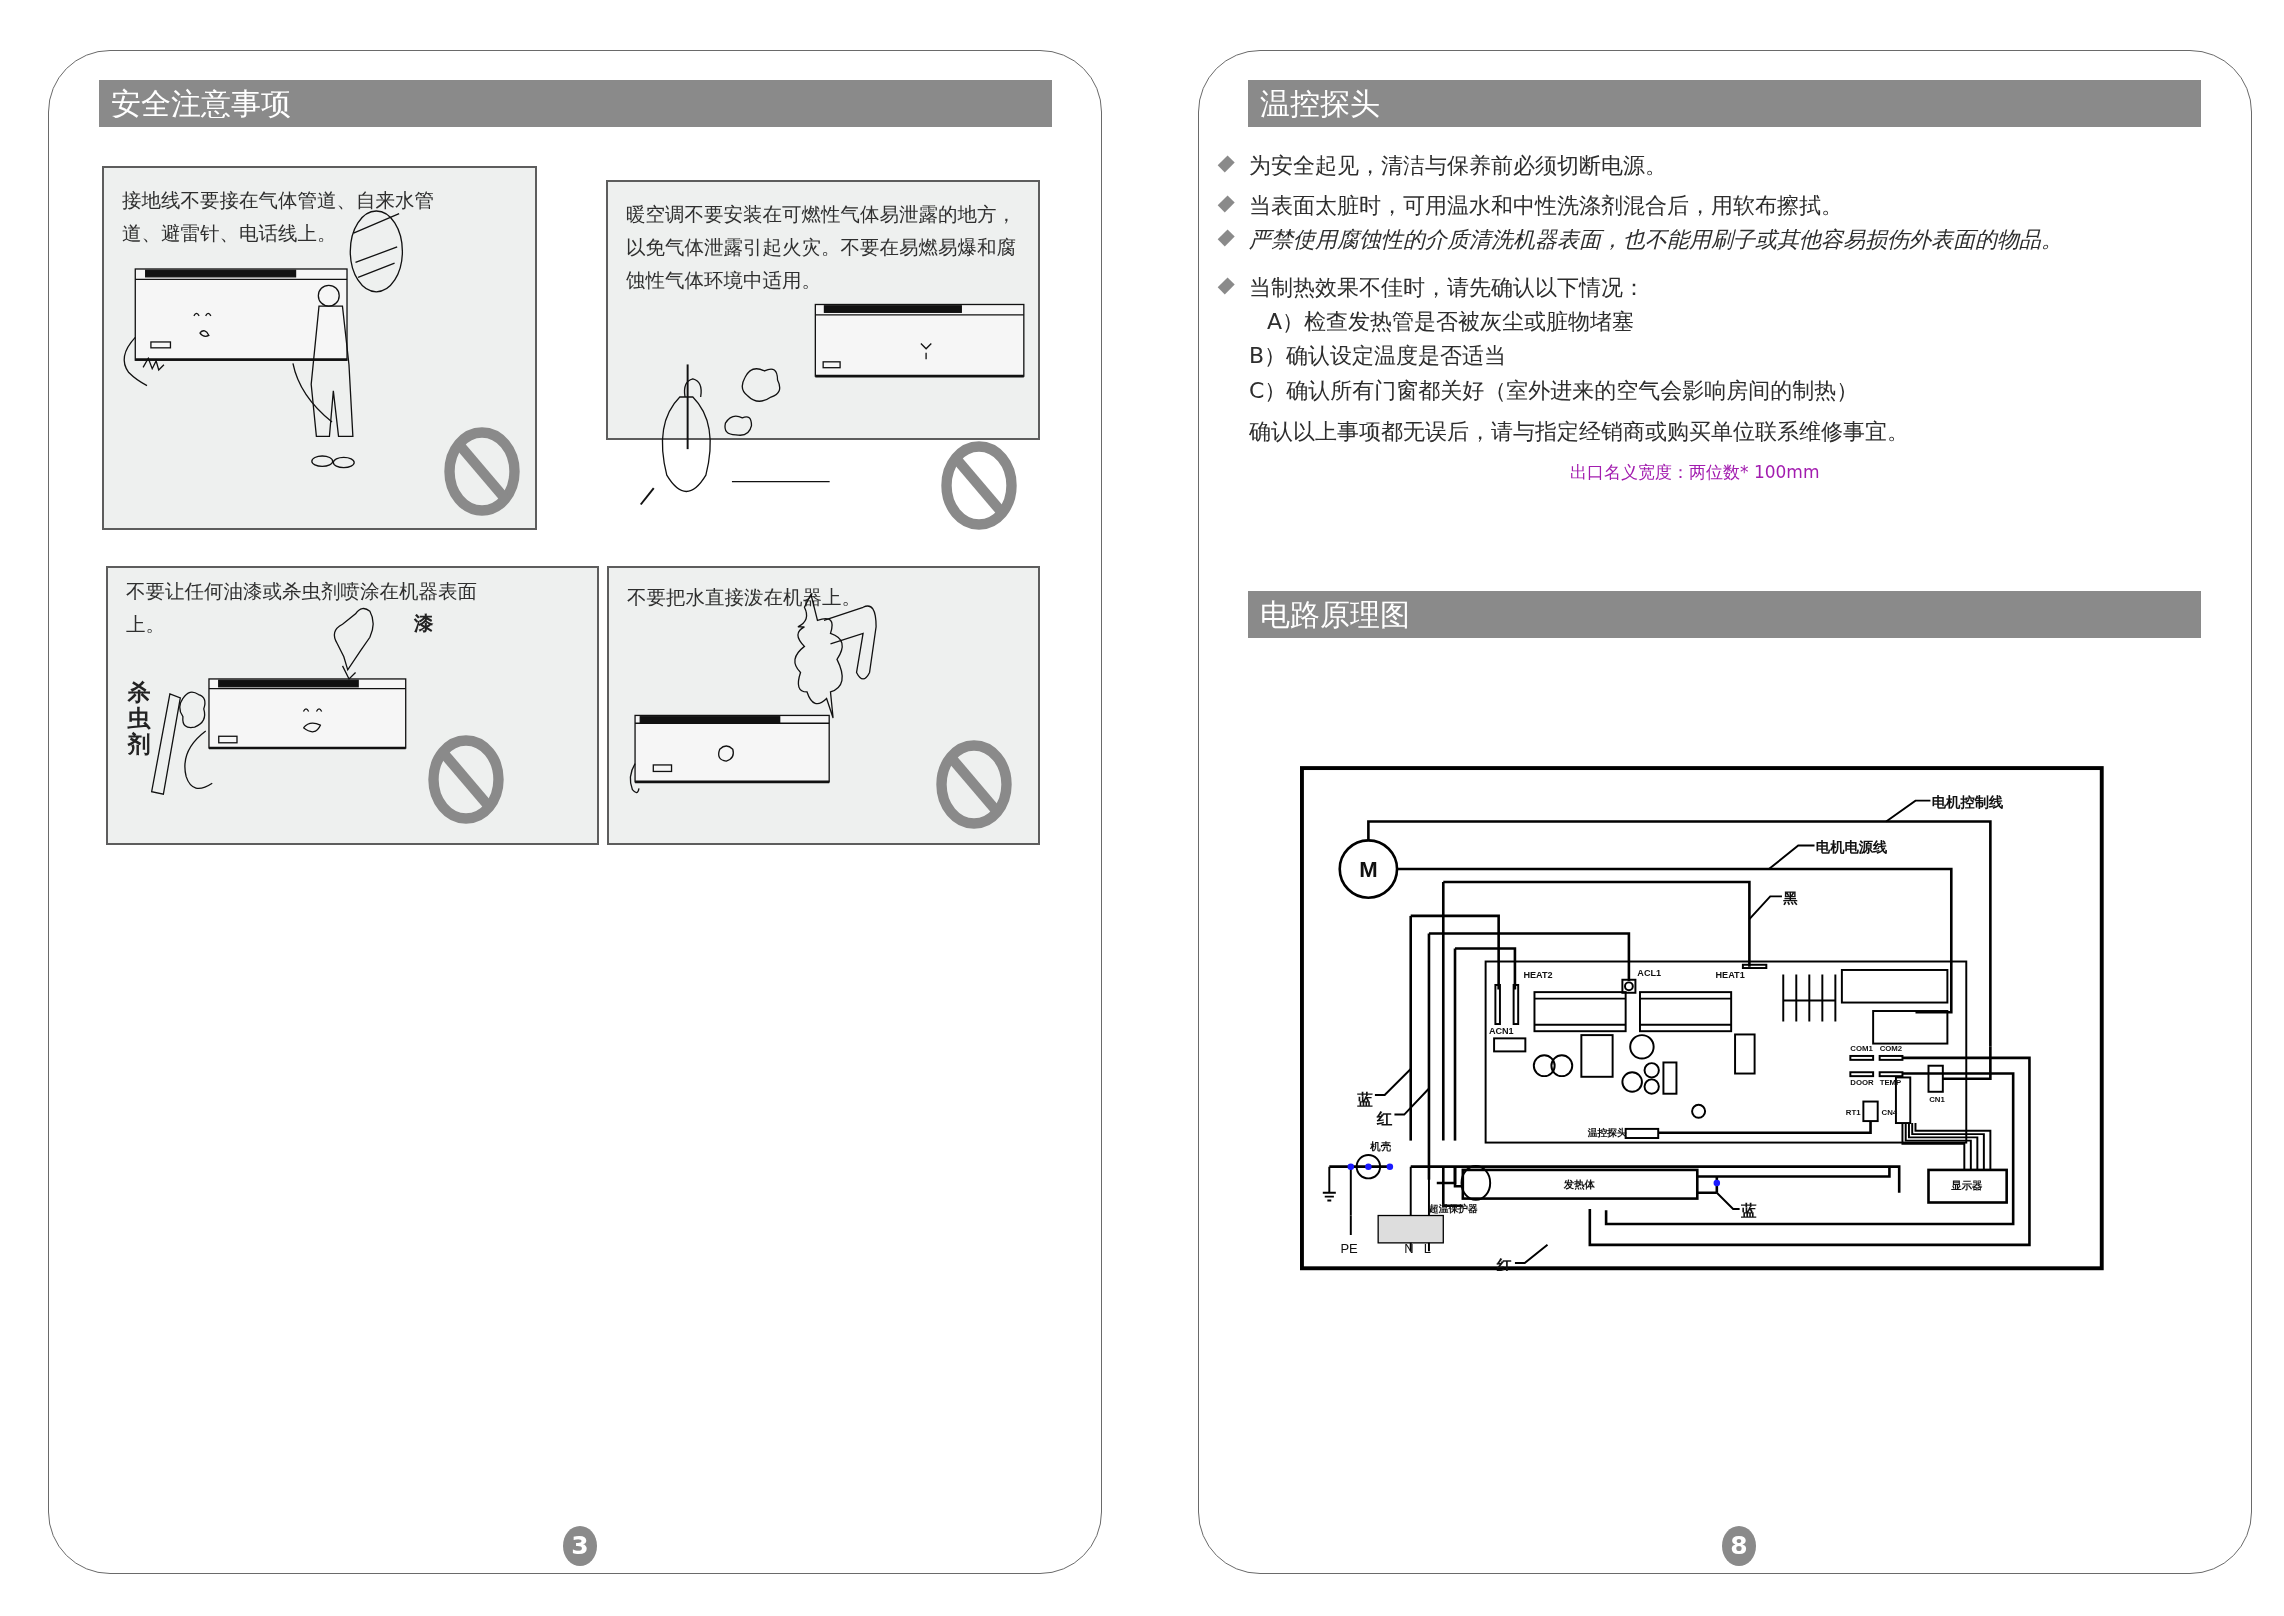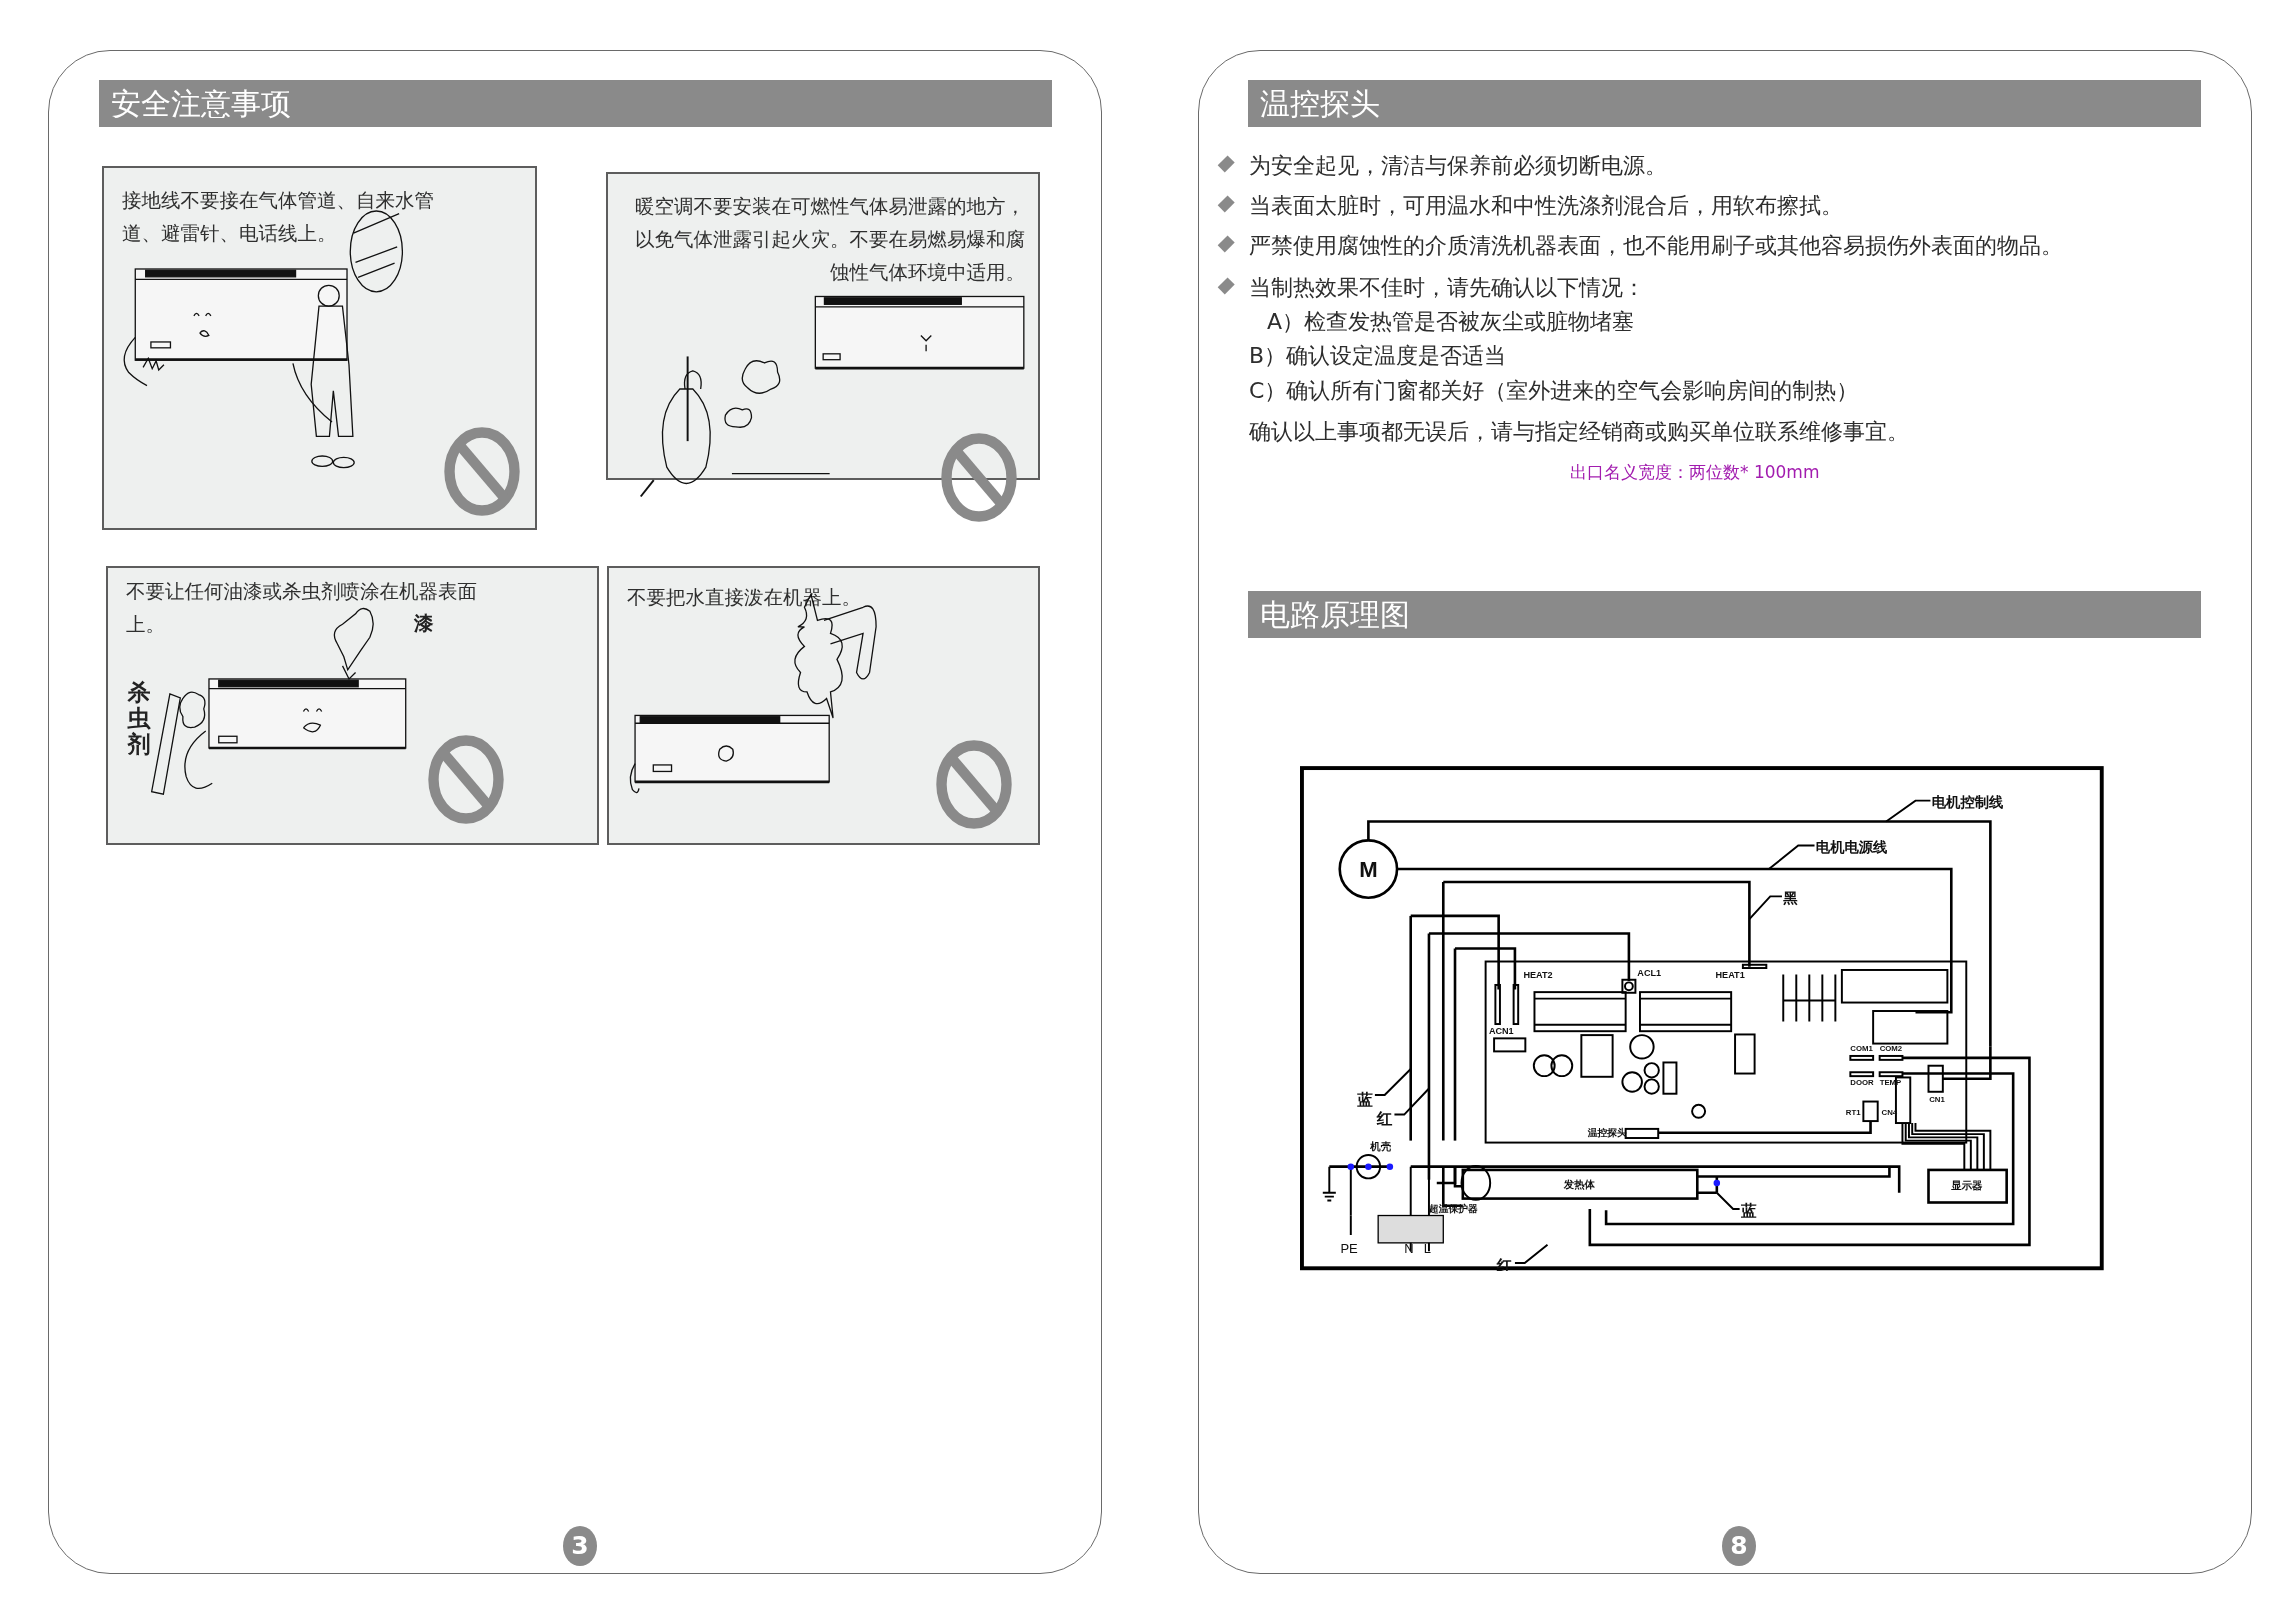--- a/index.html
+++ b/index.html
@@ -52,21 +52,21 @@
       <ellipse cx="335" cy="450" rx="16" ry="8"></ellipse>
         <ellipse cx="368" cy="452" rx="16" ry="8"></ellipse>
     </g>
   </svg>
   <svg class="nosign" style="left:339px;top:258px;" width="78" height="91" viewBox="0 0 120 140">
     <ellipse cx="60" cy="70" rx="50" ry="60" fill="none" stroke="#8a8a8a" stroke-width="16"></ellipse>
     <line x1="26" y1="30" x2="94" y2="110" stroke="#8a8a8a" stroke-width="16"></line>
   </svg>
 </div>
 
-<div class="panel" style="left:606px;top:172px;width:434px;height:308px;text-align:right;">
+<div class="panel" style="left:606px;top:180px;width:434px;height:260px;">
   <div class="ptext">暖空调不要安装在可燃性气体易泄露的地方，以免气体泄露引起火灾。不要在易燃易爆和腐蚀性气体环境中适用。</div>
   <svg width="429" height="359" viewBox="0 0 658 551">
     <g fill="none" stroke="#111" stroke-width="2">
       <rect x="318" y="188" width="320" height="110" fill="#f6f6f6"></rect>
       <line x1="318" y1="204" x2="638" y2="204"></line>
       <rect x="332" y="190" width="210" height="10" fill="#111"></rect>
       <line x1="318" y1="298" x2="638" y2="298" stroke-width="4"></line>
       <rect x="330" y="276" width="26" height="9"></rect>
       <path d="M480 248 l8 8 l8 -8 M488 262 v10"></path>
       <line x1="122" y1="280" x2="122" y2="410" stroke-width="3"></line>
@@ -131,21 +131,21 @@
 </div>
 
 <div class="pnum" style="left:563px;top:1526px;">3</div>
 
 <div class="page" id="page-right"></div>
 <div class="hdr" style="left:1248px;top:80px;width:953px;">温控探头</div>
 
 <div class="bullets">
   <div class="bl" style="top:0px;"><span class="diamond"></span><span>为安全起见，清洁与保养前必须切断电源。</span></div>
   <div class="bl" style="top:40px;"><span class="diamond"></span><span>当表面太脏时，可用温水和中性洗涤剂混合后，用软布擦拭。</span></div>
-  <div class="bl" style="top:80px;"><span class="diamond"></span><span>严禁使用腐蚀性的介质清洗机器表面，也不能用刷子或其他容易损伤外表面的物品。</span></div>
+  <div class="bl" style="top:74px;font-style:italic;"><span class="diamond"></span><span>严禁使用腐蚀性的介质清洗机器表面，也不能用刷子或其他容易损伤外表面的物品。</span></div>
   <div class="bl" style="top:122px;"><span class="diamond"></span><span>当制热效果不佳时，请先确认以下情况：</span></div>
   <div class="bl" style="top:156px;left:48px;">A）检查发热管是否被灰尘或脏物堵塞</div>
   <div class="bl" style="top:190px;left:30px;">B）确认设定温度是否适当</div>
   <div class="bl" style="top:225px;left:30px;">C）确认所有门窗都关好（室外进来的空气会影响房间的制热）</div>
   <div class="bl" style="top:266px;left:30px;">确认以上事项都无误后，请与指定经销商或购买单位联系维修事宜。</div>
 </div>
 <div class="note">出口名义宽度：两位数* 100mm</div>
 
 <div class="hdr" style="left:1248px;top:591px;width:953px;">电路原理图</div>
 

